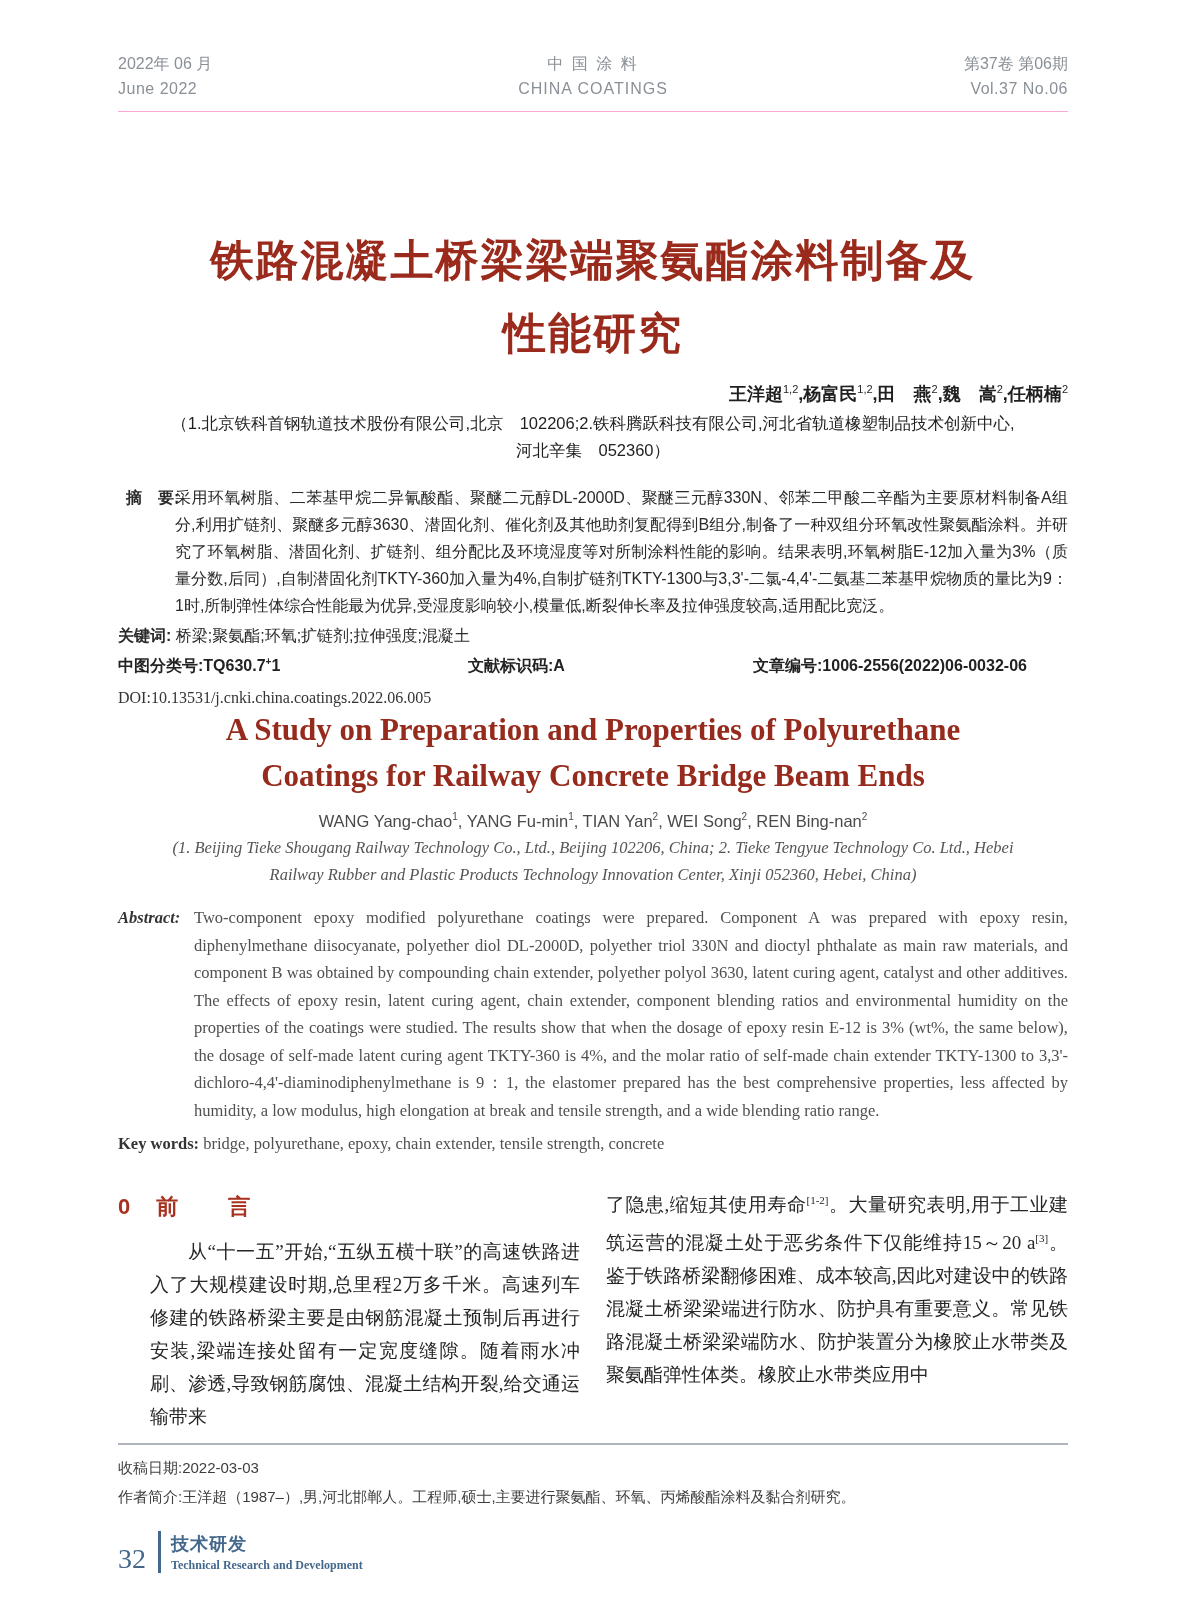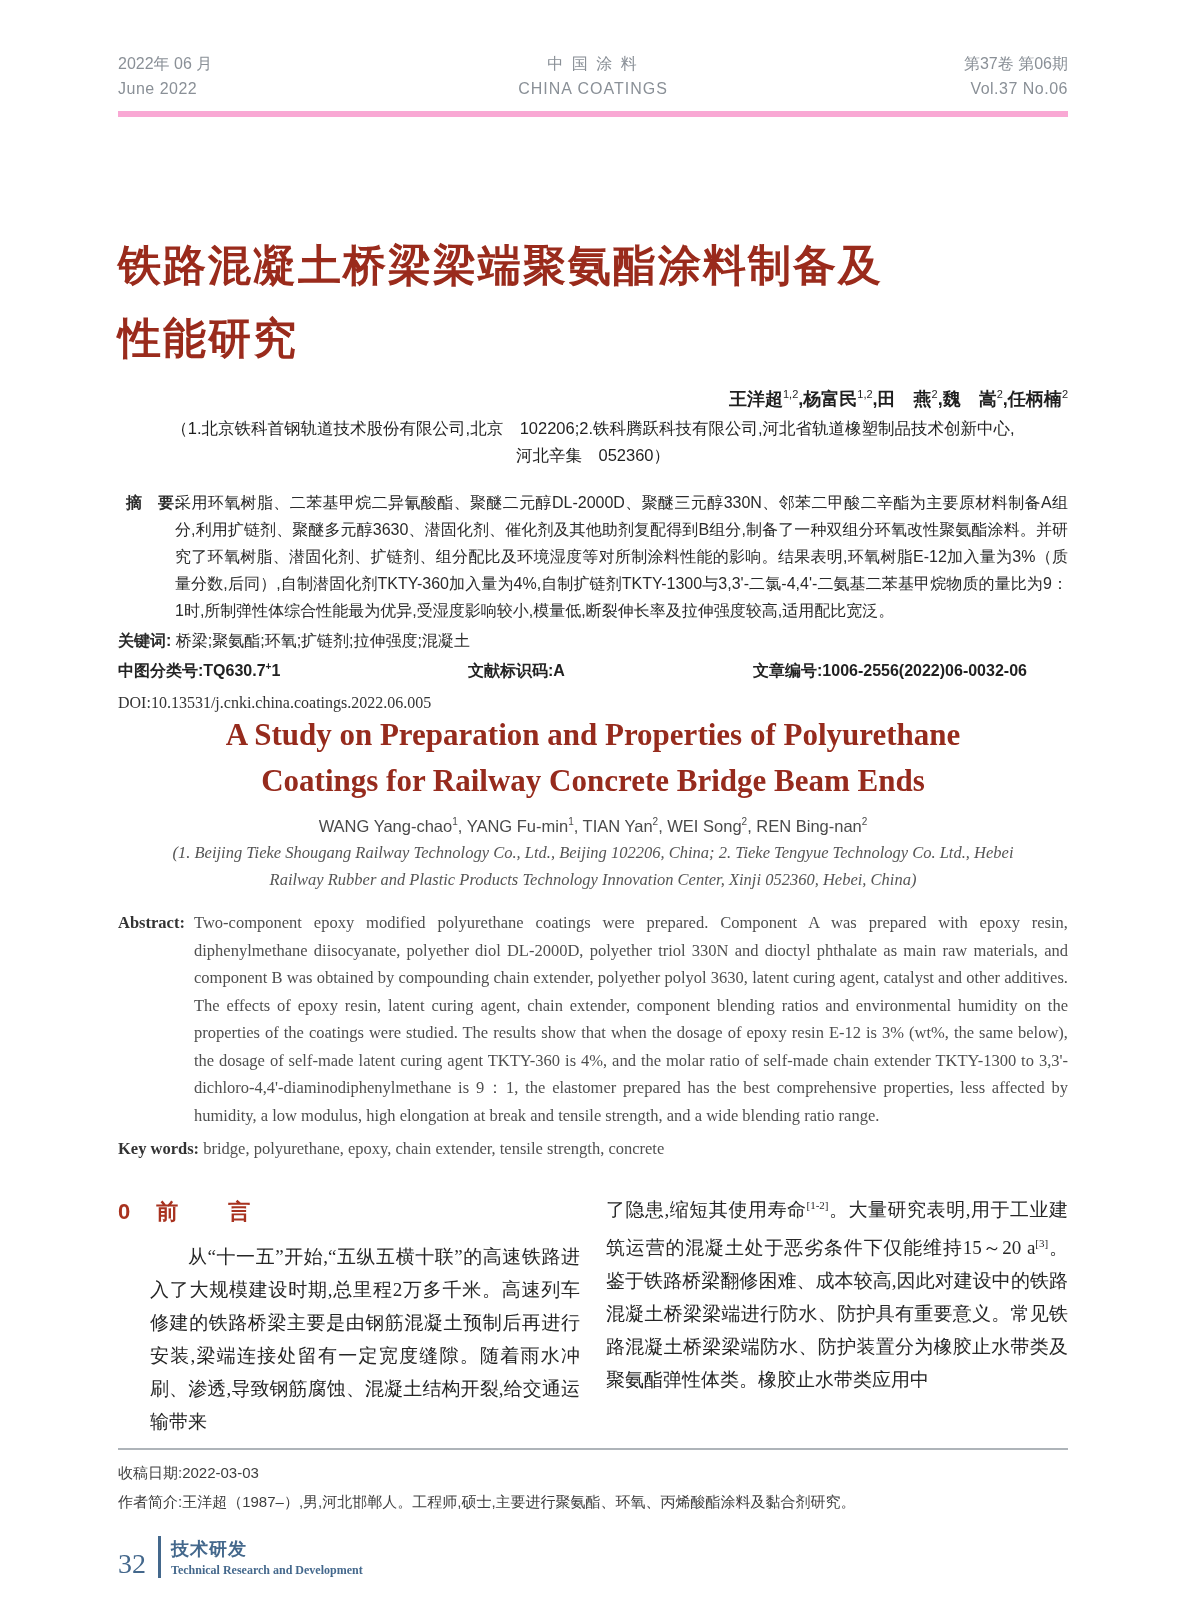--- a/index.html
+++ b/index.html
@@ -6,32 +6,32 @@
   html,body { background:#ffffff; }
   body {
     width:1187px; height:1600px; margin:0 auto; position:relative;
     font-family:"Liberation Sans", sans-serif; color:#2e2e2e; overflow:hidden;
   }
   .page { padding:52px 119px 0 118px; }
 
   
   .jheader {
     display:flex; justify-content:space-between; align-items:flex-end;
-    color:#8a9097; border-bottom:6px solid #f9a8d4; padding-bottom:9px;
+    color:#8a9097; border-bottom:1px solid #f9a8d4; padding-bottom:9px;
     font-size:16px; line-height:1.55;
   }
   .jheader .cell { white-space:nowrap; }
   .jheader .c-left  { text-align:left; width:260px; }
   .jheader .c-mid   { text-align:center; flex:1; letter-spacing:2px;}
   .jheader .c-right { text-align:right; width:260px; }
   .jheader .en { letter-spacing:0.5px; }
 
   
   .title-cn {
-    margin-top:112px; color:#9a2b1c;
+    margin-top:112px; text-align:center; color:#9a2b1c;
     font-size:43px; font-weight:700; line-height:73px; letter-spacing:2px;
   }
 
   
   .authors-cn { margin-top:12px; text-align:right; font-size:18px; font-weight:600; color:#1f1f1f; }
   .authors-cn sup { font-size:11px; font-weight:400; }
   .affil-cn { margin-top:4px; text-align:center; font-size:16.5px; line-height:27px; color:#1f1f1f; font-weight:500;}
 
   
   .abs-cn {
@@ -63,21 +63,21 @@
     margin-top:4px; text-align:center; font-family:"Liberation Serif", serif;
     font-style:italic; font-size:16.5px; line-height:27px; color:#555;
   }
 
   
   .abs-en {
     position:relative; margin-top:16px; padding-left:76px;
     font-family:"Liberation Serif", serif; font-size:16.5px; line-height:27.5px;
     text-align:justify; color:#4f4f4f;
   }
-  .abs-en .label { position:absolute; left:0; top:0; font-weight:700; color:#333; }
+  .abs-en .label { position:absolute; left:0; top:0; font-weight:700; color:#333;font-style:italic; }
   .kw-en { margin-top:10px; font-family:"Liberation Serif", serif; font-size:16.5px; color:#4f4f4f; }
   .kw-en .label { font-weight:700; color:#333; }
 
   
   .columns { display:flex; gap:26px; margin-top:30px; }
   .col { width:464px; font-family:"Liberation Serif", serif; font-size:19px; line-height:33px; text-align:justify; color:#262626; }
   .sec-head { color:#a8321f; font-weight:700; font-family:"Liberation Sans", sans-serif; font-size:22px; margin:6px 0 12px 0; }
   .sec-head .num { margin-right:26px; }
   .sec-head .t { letter-spacing:14px; }
   .indent { text-indent:2em;margin-left:32px; }

